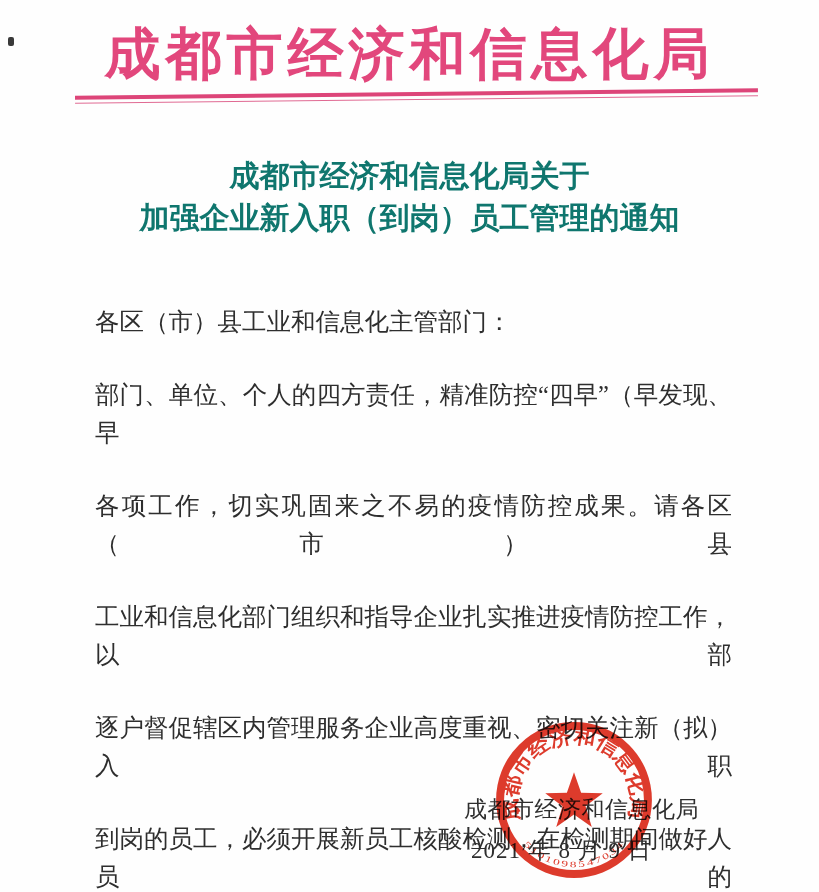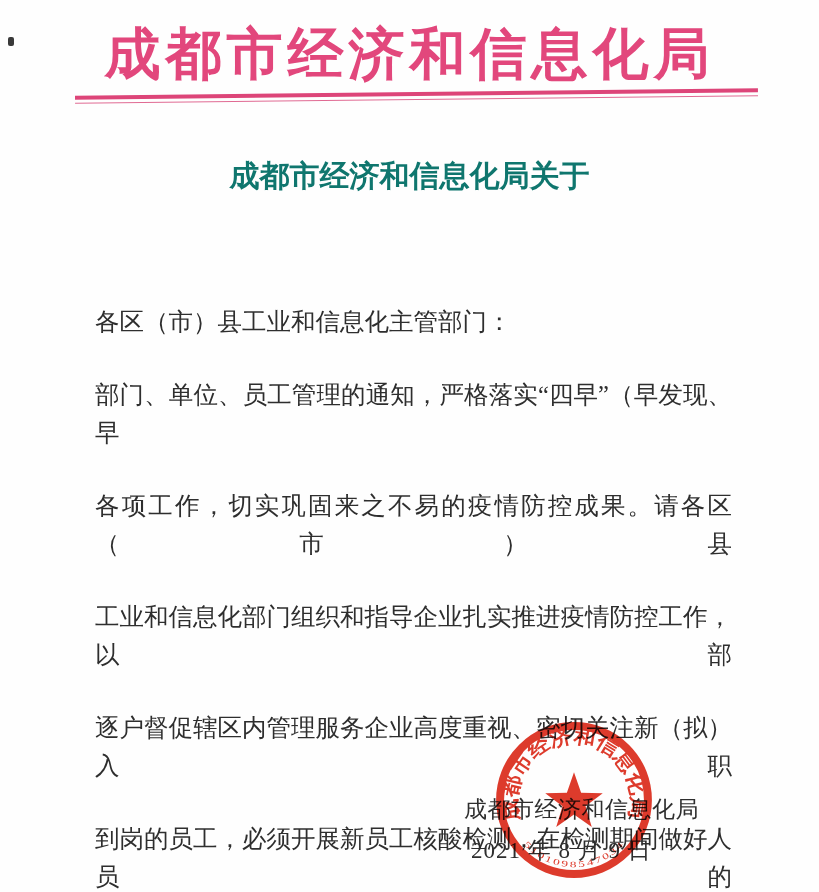--- a/index.html
+++ b/index.html
@@ -81,25 +81,26 @@
   <div class="masthead">成都市经济和信息化局</div>
 
   <div class="rule">
     <div class="thick"></div>
     <div class="gap"></div>
     <div class="thin"></div>
   </div>
 
   <div class="doc-title">
     <div>成都市经济和信息化局关于</div>
+    <div>加强企业新入职（到岗）员工管理的通知</div>
   </div>
 
   <div class="body-text">
     <div class="line">各区（市）县工业和信息化主管部门：</div>
-    <div class="line fill">部门、单位、员工管理的通知，严格落实“四早”（早发现、早</div>
+    <div class="line fill">部门、单位、个人的四方责任，精准防控“四早”（早发现、早</div>
     <div class="line fill">各项工作，切实巩固来之不易的疫情防控成果。请各区（市）县</div>
     <div class="line fill">工业和信息化部门组织和指导企业扎实推进疫情防控工作，以部</div>
     <div class="line fill">逐户督促辖区内管理服务企业高度重视、密切关注新（拟）入职</div>
     <div class="line fill">到岗的员工，必须开展新员工核酸检测，在检测期间做好人员的</div>
 
   </div>
 
   <div class="sig-org">成都市经济和信息化局</div>
   <div class="sig-date">2021 年 8 月 9 日</div>
 

